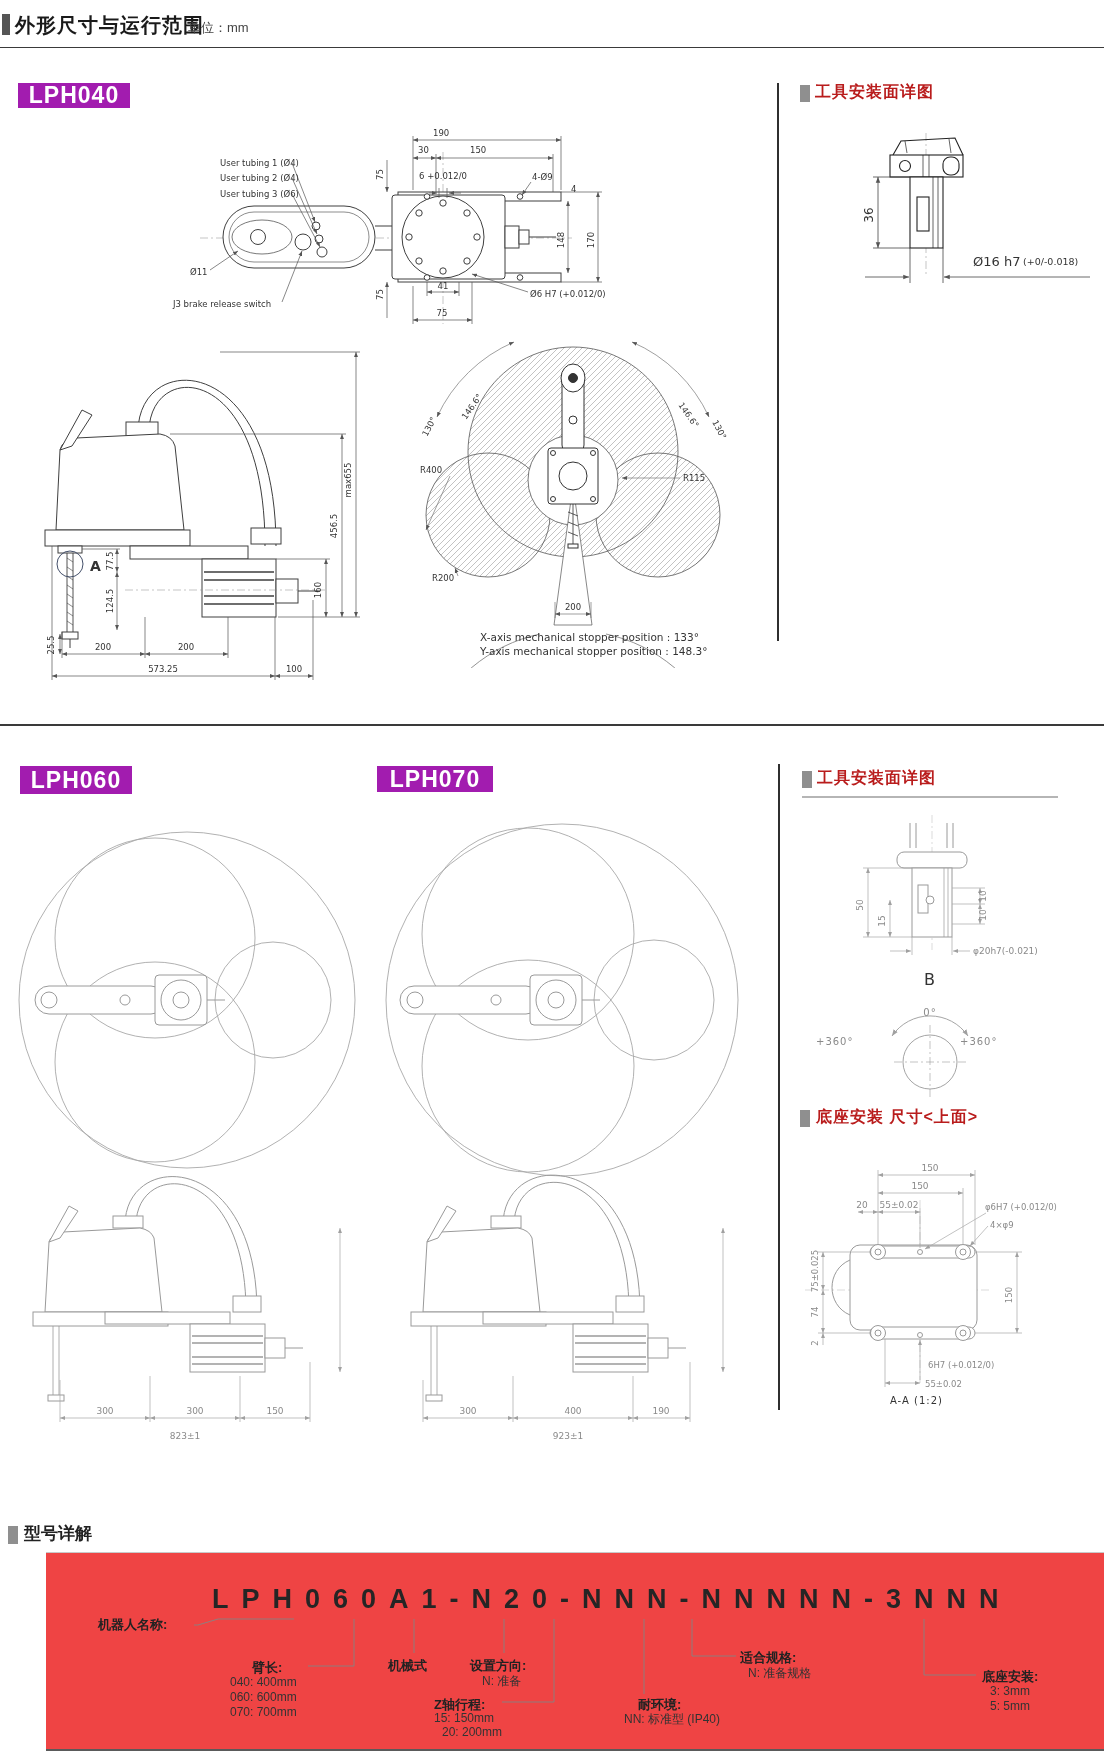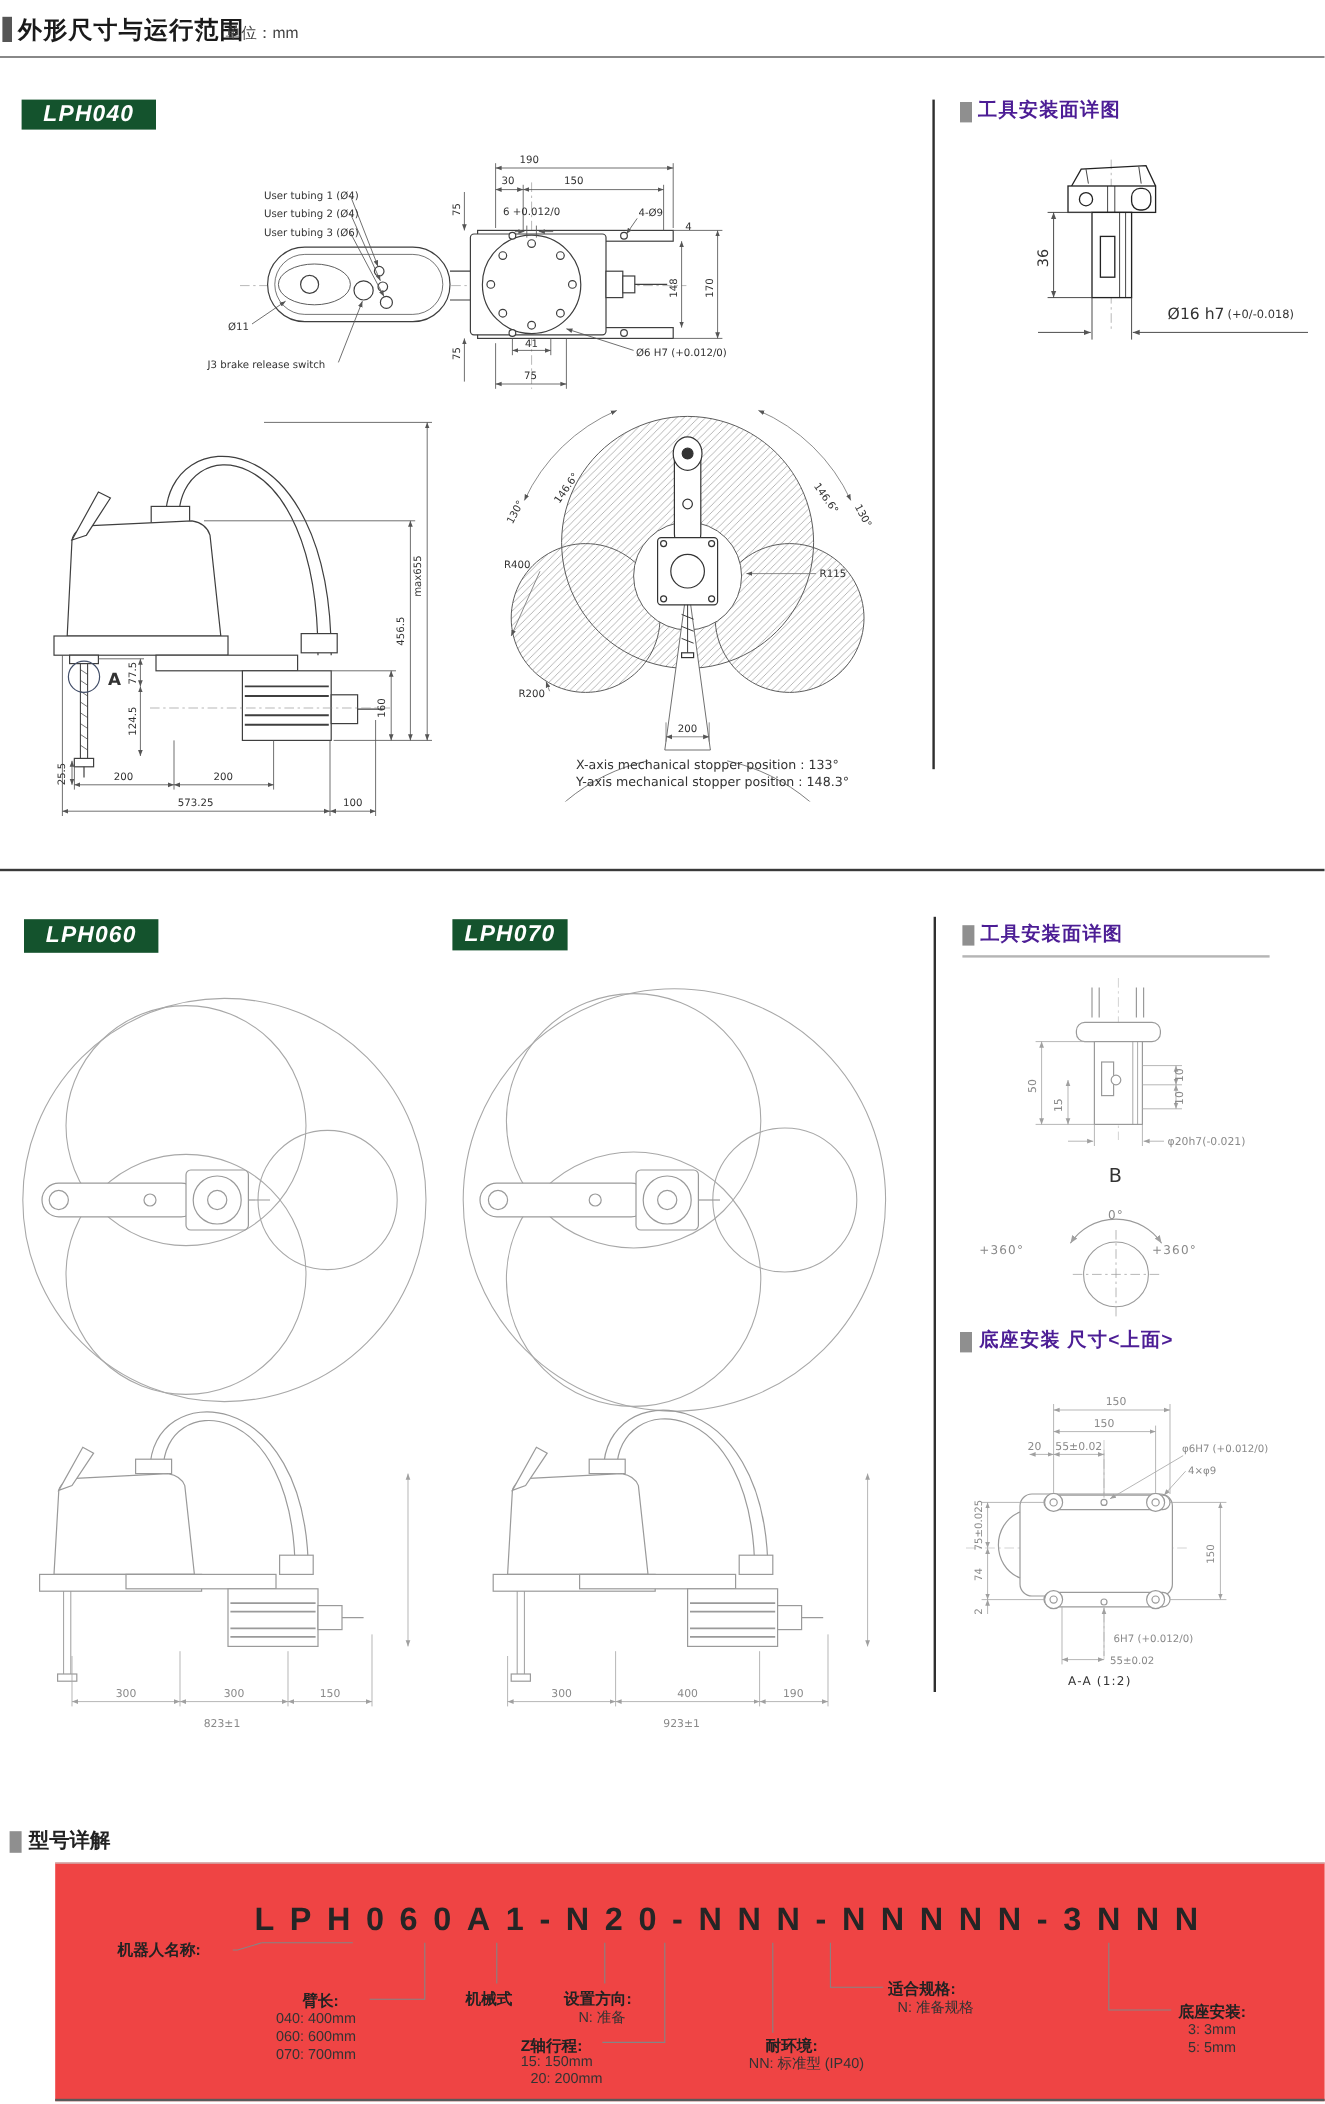--- a/index.html
+++ b/index.html
@@ -1,25 +1,25 @@
 <!DOCTYPE html>
 <html><head>
 <meta charset="utf-8">
 <style>
   html,body{margin:0;padding:0;background:#fff;}
   body{font-family:"Liberation Sans","DejaVu Sans",sans-serif;color:#222;}
   .canvas{position:relative;width:1104px;height:1753px;background:#fff;overflow:hidden;}
   .abs{position:absolute;}
   .rule{background:#3a3a3a;}
-  .badge{background:#14532d;color:#fff;font-weight:bold;font-size:19px;display:flex;align-items:center;justify-content:center;letter-spacing:1px;font-style:italic;}
+  .badge{background:#a21caf;color:#fff;font-weight:bold;font-size:23px;display:flex;align-items:center;justify-content:center;letter-spacing:1px;}
   .h-square{background:#555;}
   .h-square2{background:#8f8f8f;}
   .sec-title{font-size:20px;font-weight:bold;color:#1a1a1a;letter-spacing:1px;}
   .unit{font-size:13px;color:#444;}
-  .sub-title{font-size:16px;font-weight:bold;color:#4c1d95;letter-spacing:1px;}
+  .sub-title{font-size:16px;font-weight:bold;color:#b91c1c;letter-spacing:1px;}
   .vline{background:#2f2f2f;}
   svg text{font-family:"DejaVu Sans","Liberation Sans",sans-serif;fill:#333;}
   .dt{font-size:8.5px;}
   .gt{fill:#8a8a8a;}
   .model-box{background:#ef4444;border-top:1px solid #c9c9c9;border-bottom:2px solid #5a5a5a;margin-left:46px;}
   .code{font-size:27px;font-weight:bold;letter-spacing:13px;color:#252525;white-space:nowrap;}
   .mlabel{font-size:13px;font-weight:bold;color:#222;white-space:nowrap;text-align:right;}
   .mvalue{font-size:12px;color:#333;white-space:nowrap;}
 </style>
 </head>
@@ -255,21 +255,21 @@
     <text font-size="12" x="28" y="90" transform="rotate(-90 28 90)" text-anchor="middle">36</text>
     <text font-size="13" x="128" y="141">Ø16 h7</text>
     <text font-size="9.5" x="178" y="140">(+0/-0.018)</text>
   </svg>
 
   
   <div class="abs rule" style="left:0;top:724px;width:1104px;height:2px;"></div>
 
   
   <div class="abs badge" style="left:20px;top:766px;width:112px;height:28px;">LPH060</div>
-  <div class="abs badge" style="left:377px;top:766px;width:96px;height:26px;">LPH070</div>
+  <div class="abs badge" style="left:377px;top:766px;width:116px;height:26px;">LPH070</div>
   <div class="abs vline" style="left:778px;top:764px;width:2px;height:646px;"></div>
 
   
   <svg class="abs" style="left:5px;top:810px;" width="372" height="640">
     <g stroke="#a8a8a8" stroke-width="0.9" fill="none">
       <circle cx="182" cy="190" r="168"></circle>
       <circle cx="150" cy="128" r="100"></circle>
       <circle cx="150" cy="252" r="100"></circle>
       <circle cx="268" cy="190" r="58"></circle>
     </g>

